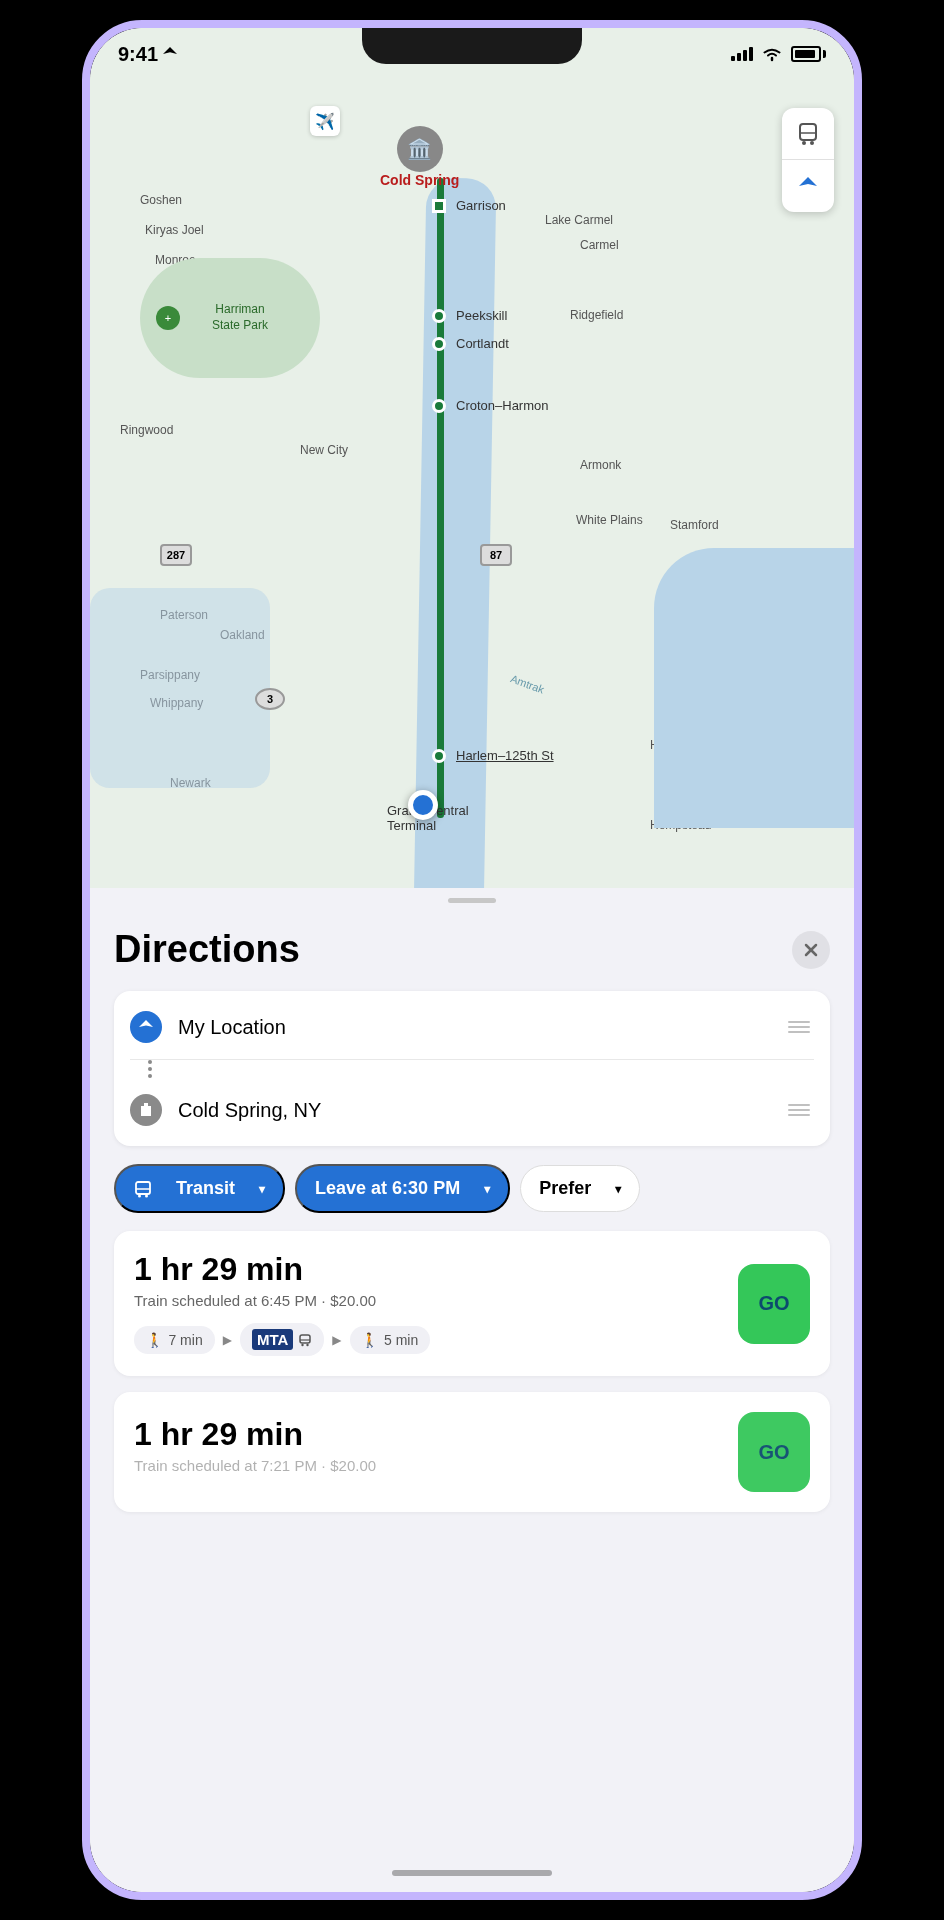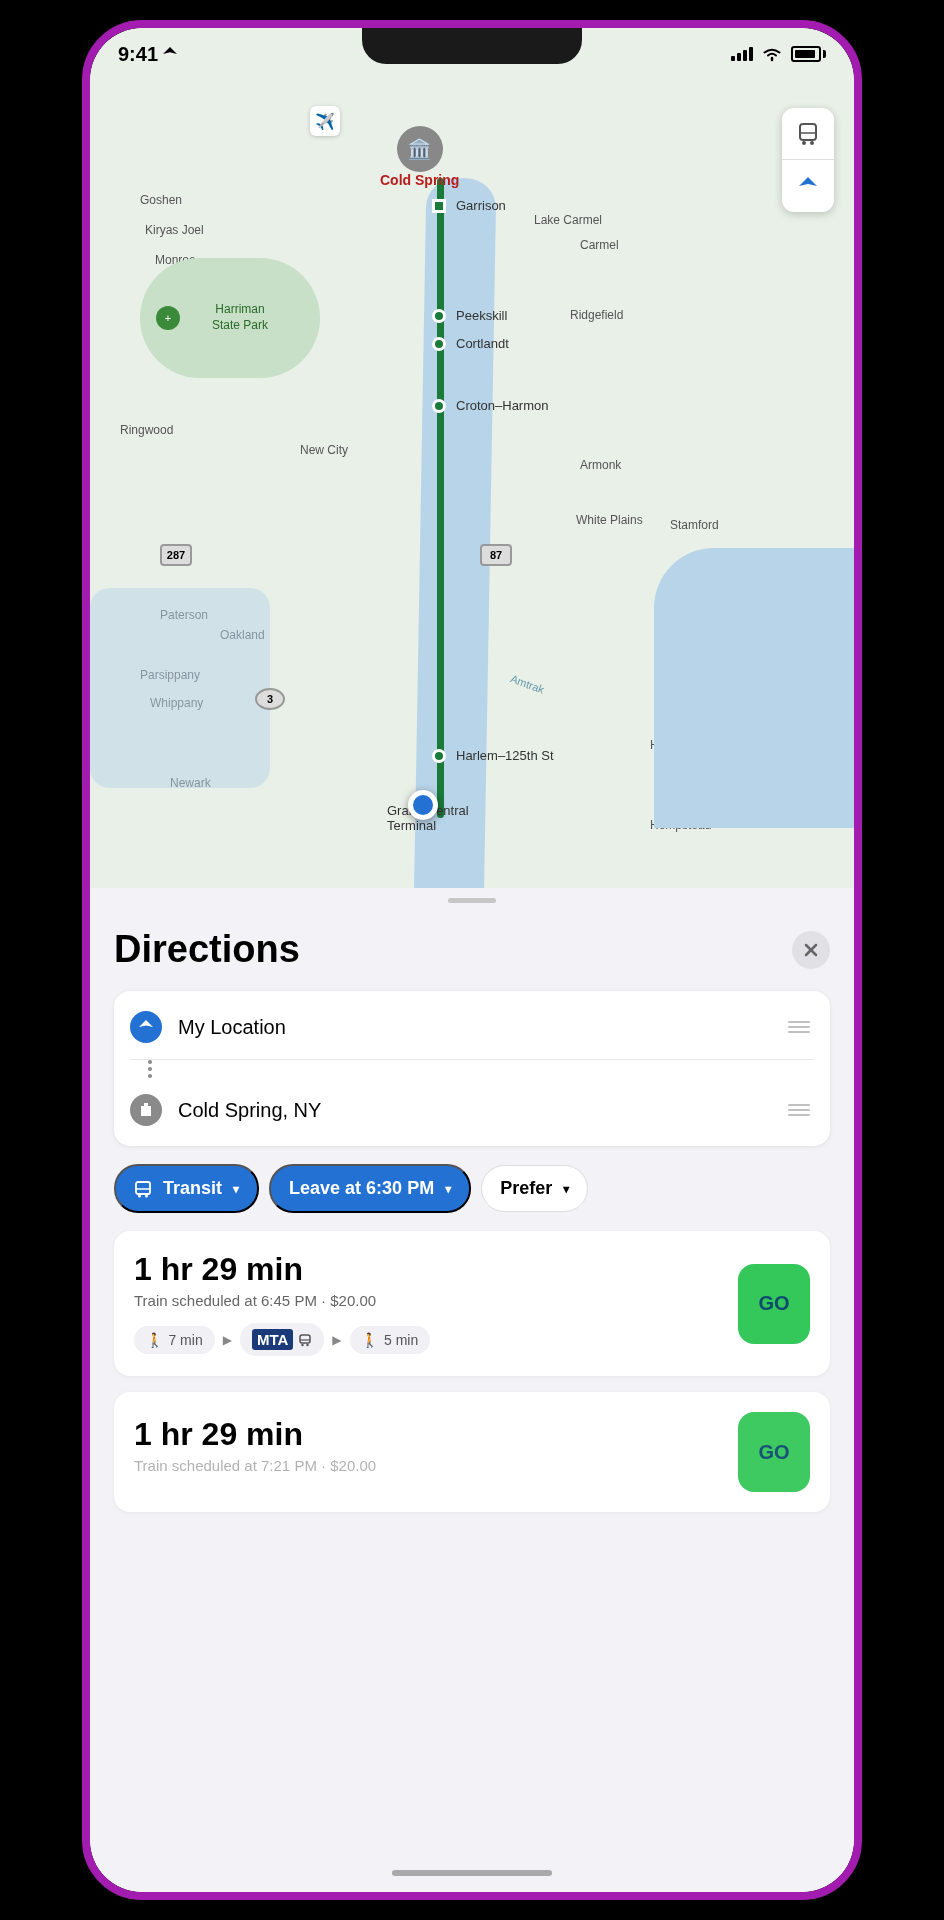--- a/index.html
+++ b/index.html
@@ -15,21 +15,21 @@
       overflow: hidden;
     }
 
     .phone-frame {
       width: 780px;
       height: 1880px;
       background: #1a1a1a;
       border-radius: 60px;
       position: relative;
       overflow: hidden;
-      border: 8px solid #a21caf;
+      border: 8px solid #c4b5fd;
       box-shadow: inset 0 0 0 2px #444, 0 0 40px rgba(0,0,0,0.8);
     }
 
     .phone-screen {
       width: 100%;
       height: 100%;
       background: #f2f2f7;
       border-radius: 52px;
       overflow: hidden;
       position: relative;
@@ -224,21 +224,21 @@
     .transport-bar {
       display: flex;
       gap: 10px;
       margin-bottom: 18px;
       align-items: center;
     }
 
     .transport-btn {
       display: flex;
       align-items: center;
-      gap: 11px;
+      gap: 24px;
       padding: 12px 18px;
       border-radius: 24px;
       font-size: 18px;
       font-weight: 600;
       cursor: pointer;
     }
 
     .transport-btn.transit {
       background: #2471d4;
       color: white;
@@ -449,21 +449,21 @@
 
         <div style="position:absolute; left:50px; top:230px; width:180px; height:120px; background:#c8dfc8; border-radius:60px; z-index:2; display:flex; align-items:center; justify-content:center;">
           <div style="position:absolute; left:16px; top:50%; transform:translateY(-50%); width:24px; height:24px; background:#3a8a3a; border-radius:50%; display:flex; align-items:center; justify-content:center; font-size:11px; color:white;">+</div>
           <span style="font-size:12px; color:#2a6a2a; font-weight:500; text-align:center; line-height:1.3; margin-left:20px;">Harriman<br>State Park</span>
         </div>
 
         <span class="map-label" style="left:50px; top:165px;">Goshen</span>
         <span class="map-label" style="left:55px; top:195px;">Kiryas Joel</span>
         <span class="map-label" style="left:65px; top:225px;">Monroe</span>
         <span class="map-label" style="left:210px; top:415px;">New City</span>
-        <span class="map-label" style="left:444px; top:185px;">Lake Carmel</span>
+        <span class="map-label" style="left:455px; top:185px;">Lake Carmel</span>
         <span class="map-label" style="left:490px; top:210px;">Carmel</span>
         <span class="map-label" style="left:480px; top:280px;">Ridgefield</span>
         <span class="map-label" style="left:486px; top:485px;">White Plains</span>
         <span class="map-label" style="left:580px; top:490px;">Stamford</span>
         <span class="map-label" style="left:490px; top:430px;">Armonk</span>
         <span class="map-label" style="left:30px; top:395px;">Ringwood</span>
         <span class="map-label" style="left:70px; top:580px;">Paterson</span>
         <span class="map-label" style="left:50px; top:640px;">Parsippany</span>
         <span class="map-label" style="left:60px; top:668px;">Whippany</span>
         <span class="map-label" style="left:80px; top:748px;">Newark</span>
@@ -499,21 +499,21 @@
           <span style="font-size:13px; font-weight:500; color:#333; margin-left:10px;">Cortlandt</span>
         </div>
 
         <div style="position:absolute; left:342px; top:370px; display:flex; align-items:center; z-index:7;">
           <div style="width:14px; height:14px; background:#1a7a3a; border:3px solid white; border-radius:50%;"></div>
           <span style="font-size:13px; font-weight:500; color:#333; margin-left:10px;">Croton–Harmon</span>
         </div>
 
         <div style="position:absolute; left:342px; top:720px; display:flex; align-items:center; z-index:7;">
           <div style="width:14px; height:14px; background:#1a7a3a; border:3px solid white; border-radius:50%;"></div>
-          <span style="font-size:13px; font-weight:500; color:#333; margin-left:10px;">Harlem–125th St</span>
+          <span style="font-size:13px; font-weight:500; color:#333; margin-left:10px;text-decoration:underline;">Harlem–125th St</span>
         </div>
 
         <div style="position:absolute; left:297px; top:775px; display:flex; align-items:center; z-index:7;">
           <span style="font-size:13px; font-weight:500; color:#333; margin-right:10px;">Grand Central<br>Terminal</span>
         </div>
 
         <div style="position:absolute; left:318px; top:762px; z-index:10;">
           <div style="width:30px; height:30px; background:#2471d4; border:5px solid white; border-radius:50%; box-shadow:0 2px 8px rgba(0,0,0,0.4);"></div>
         </div>
 

